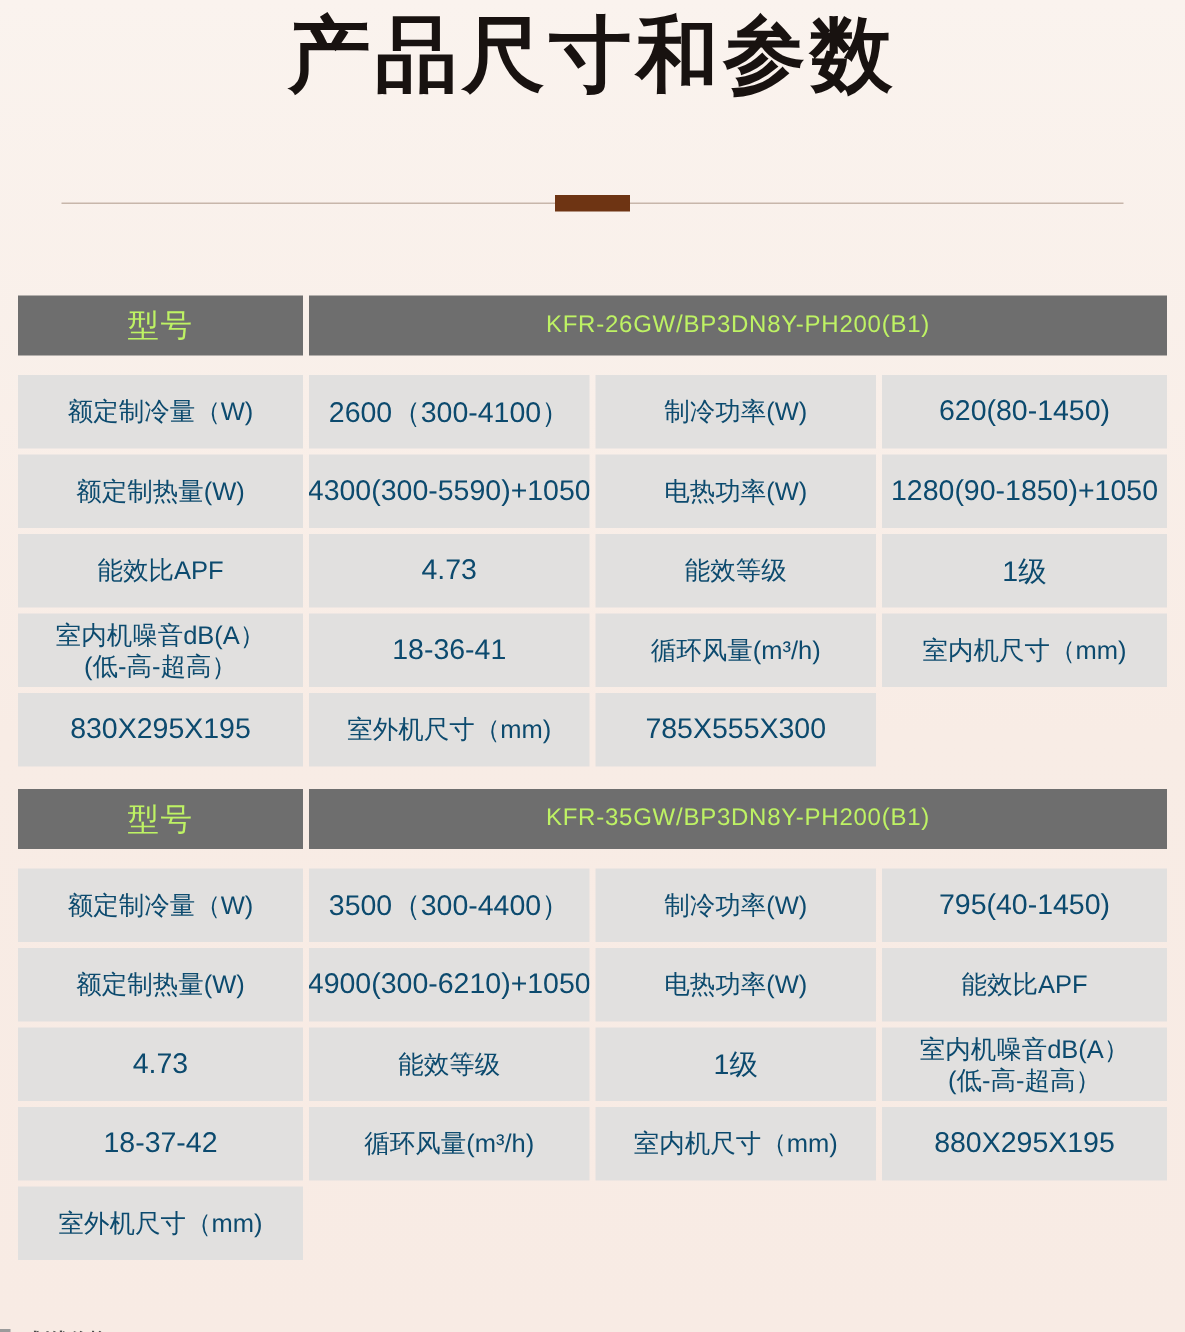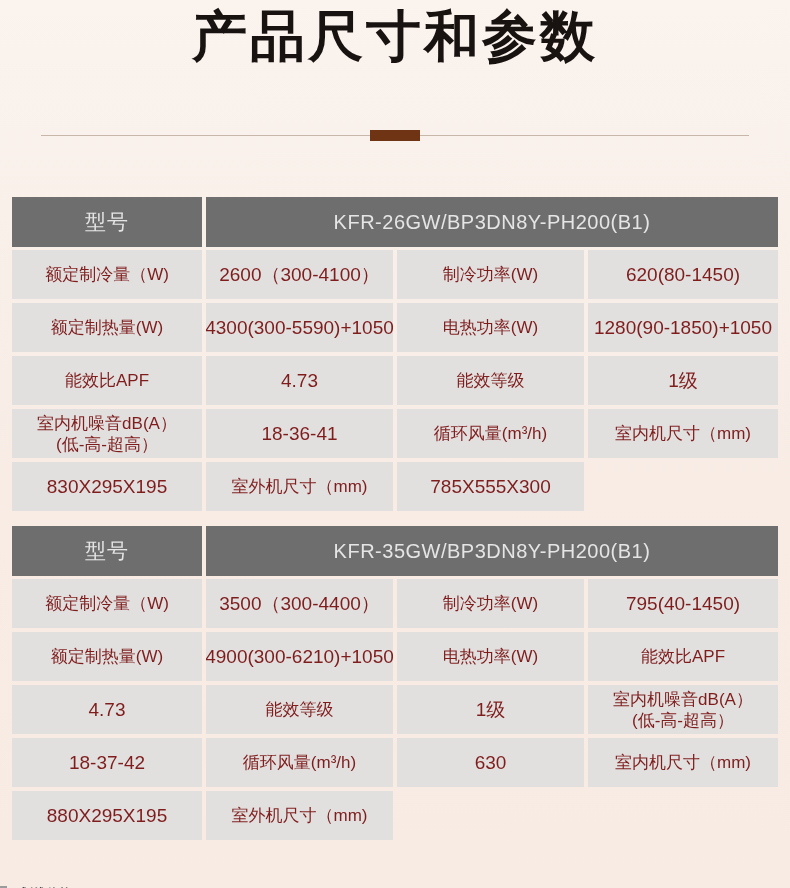--- a/index.html
+++ b/index.html
@@ -50,32 +50,32 @@
   }
   .spec-table.t1 { top: 197px; }
   .spec-table.t2 { top: 526px; }
 
   .cell {
     display: flex;
     align-items: center;
     justify-content: center;
     text-align: center;
     background: #e1e0df;
-    color: #7f1d1d;
+    color: #0c4a6e;
     overflow: hidden;
   }
   .cell.head {
     background: #6e6e6e;
-    color: #e5e5e5;
-    height: 50px;
+    color: #bef264;
+    height: 40px;
   }
   .cell.head.model-label { font-size: 21px; letter-spacing: 1px; }
   .cell.head.model-value {
     grid-column: 2 / 5;
-    font-size: 20px;
+    font-size: 16px;
     letter-spacing: 0.5px;
   }
   .cell.lbl {
     font-size: 17px;
     white-space: pre-line;
     line-height: 21px;
   }
   .cell.val {
     font-size: 19px;
     white-space: nowrap;
@@ -156,21 +156,20 @@
 
   <div class="cell lbl">能效比APF</div>
   <div class="cell val">4.73</div>
   <div class="cell lbl">能效等级</div>
   <div class="cell val">1级</div>
 
   <div class="cell lbl">室内机噪音dB(A）
 (低-高-超高）</div>
   <div class="cell val">18-37-42</div>
   <div class="cell lbl">循环风量(m³/h)</div>
-  <div class="cell val">630</div>
 
   <div class="cell lbl">室内机尺寸（mm)</div>
   <div class="cell val">880X295X195</div>
   <div class="cell lbl">室外机尺寸（mm)</div>
 </div>
 
 <div class="footer-cut">
   <div class="footer-square"></div>
   <div class="footer-text">划线价格</div>
 </div>

